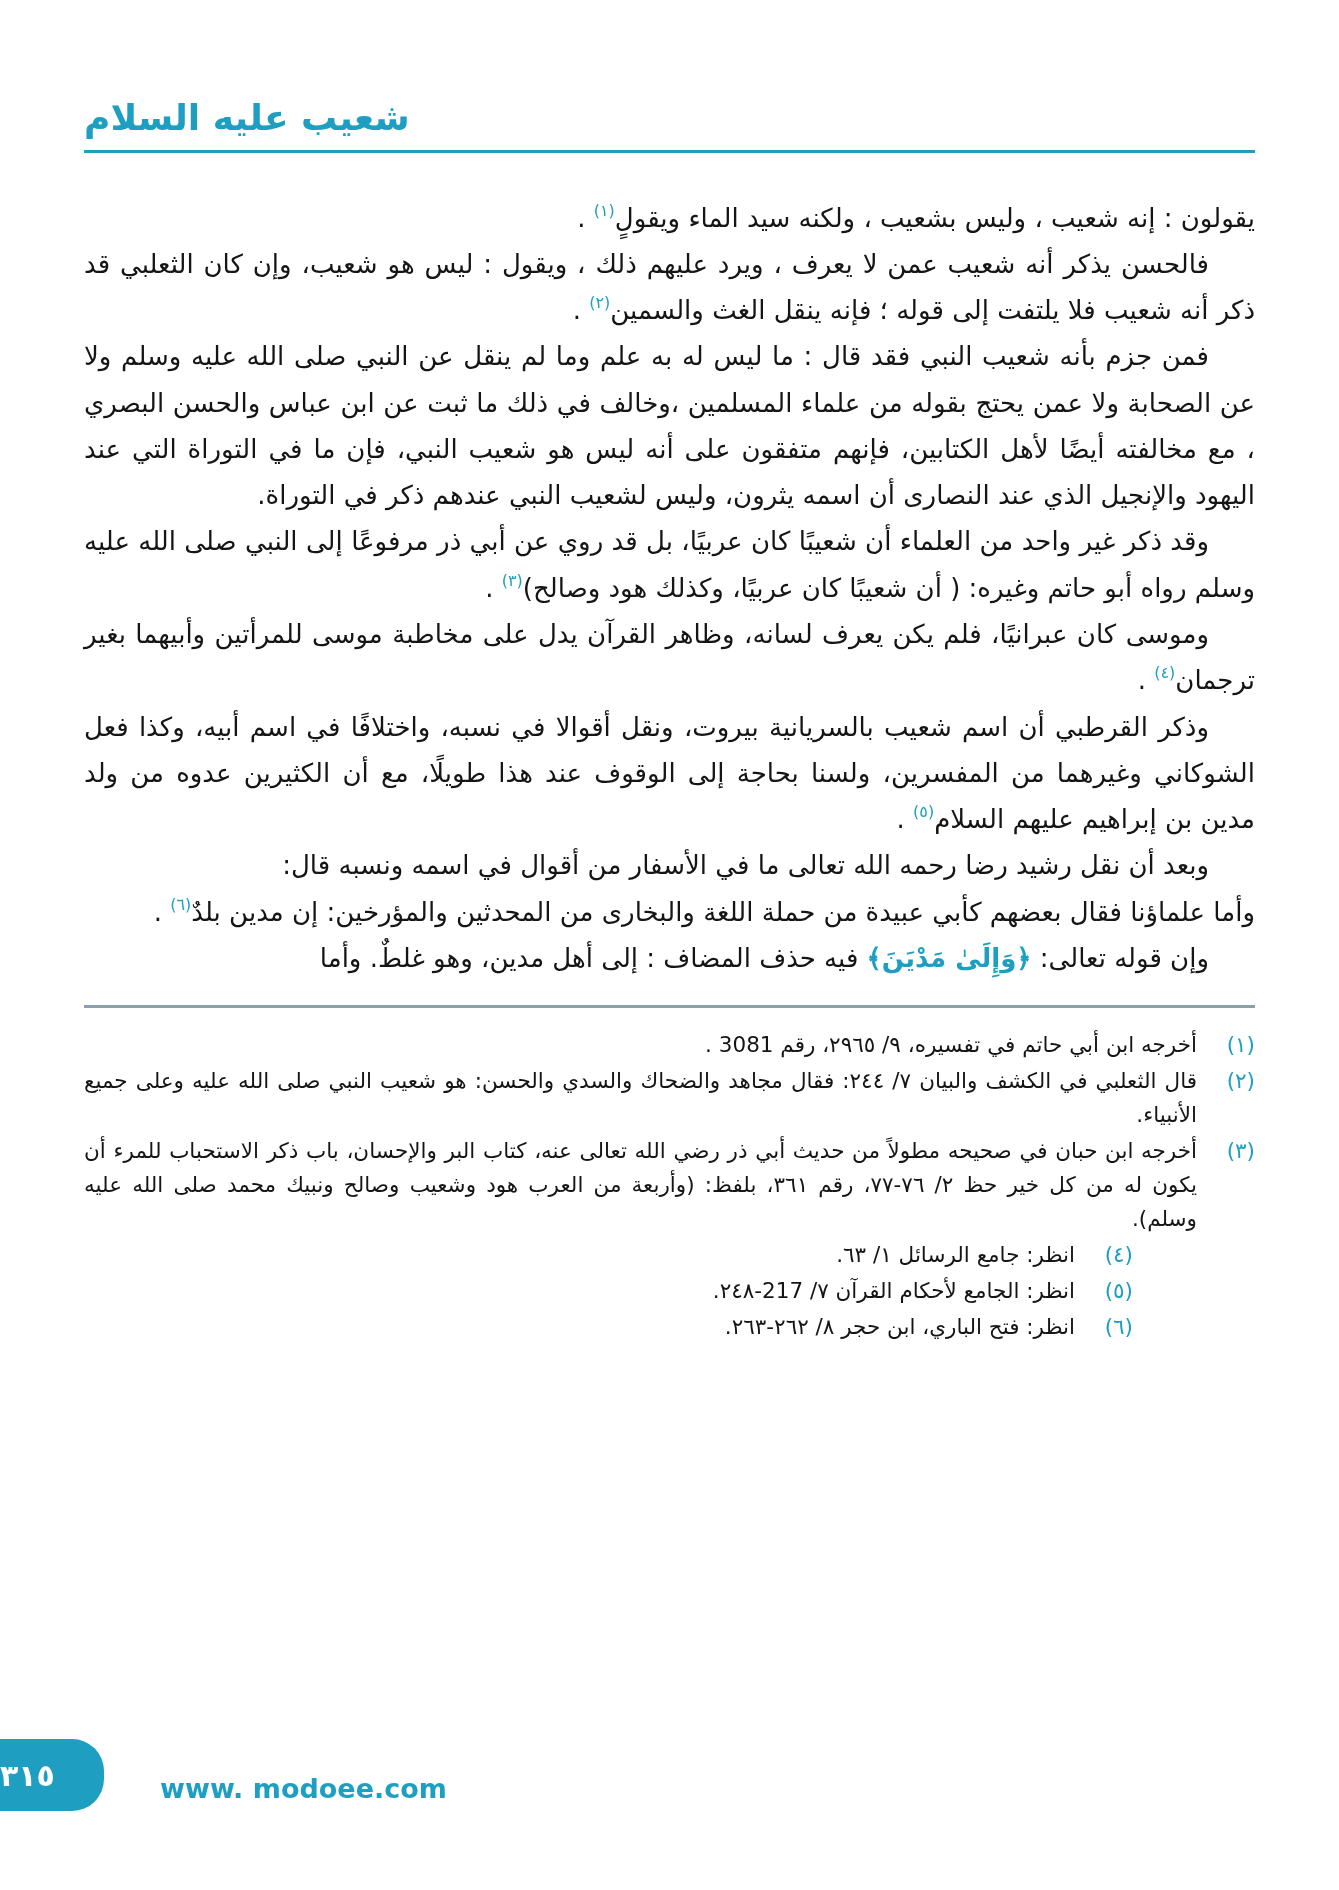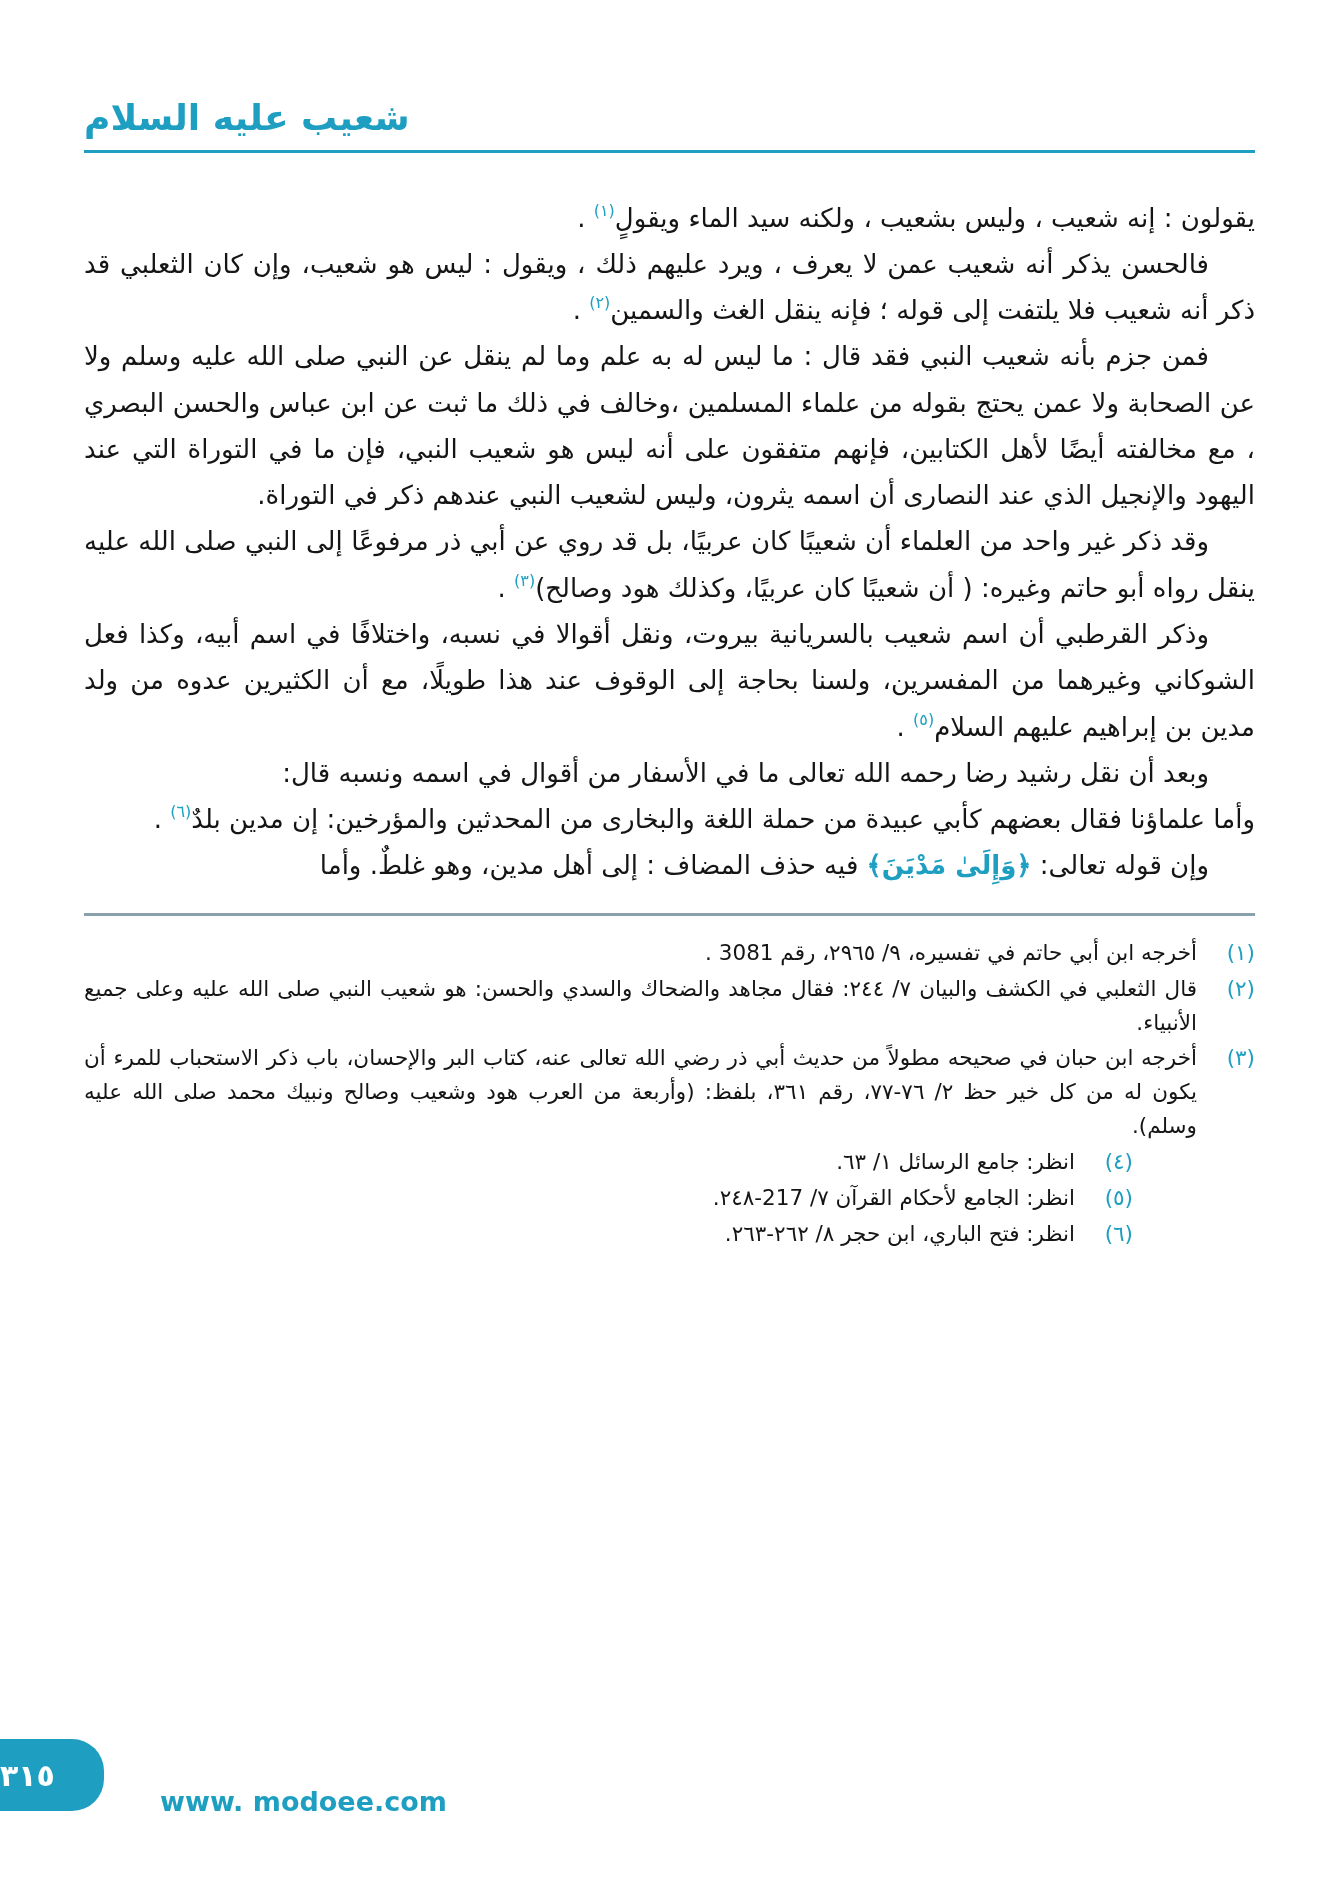--- a/index.html
+++ b/index.html
@@ -86,39 +86,39 @@
   }
   .website {
     position: absolute;
     left: 160px;
     top: 1773px;
     color: var(--accent, #1e9fc2);
     font-size: 27px;
     font-weight: bold;
     text-decoration: none;
     direction: ltr;
-    margin-top: 13px;
   }
 </style>
 </head>
 <body>
 
 <div class="page">
 
   <header class="header">
     <div class="title">شعيب عليه السلام</div>
     <div class="header-rule"></div>
   </header>
 
   <main class="body">
     <div id="paragraphs">
         <p class="para no-indent"><span class="run">يقولون : إنه شعيب ، وليس بشعيب ، ولكنه سيد الماء ويقولٍ</span><span class="fn-ref">(١)</span><span class="run"> .</span></p>
         <p class="para"><span class="run">فالحسن يذكر أنه شعيب عمن لا يعرف ، ويرد عليهم ذلك ، ويقول : ليس هو شعيب، وإن كان الثعلبي قد ذكر أنه شعيب فلا يلتفت إلى قوله ؛ فإنه ينقل الغث والسمين</span><span class="fn-ref">(٢)</span><span class="run"> .</span></p>
         <p class="para"><span class="run">فمن جزم بأنه شعيب النبي فقد قال : ما ليس له به علم وما لم ينقل عن النبي صلى الله عليه وسلم ولا عن الصحابة ولا عمن يحتج بقوله من علماء المسلمين ،وخالف في ذلك ما ثبت عن ابن عباس والحسن البصري ، مع مخالفته أيضًا لأهل الكتابين، فإنهم متفقون على أنه ليس هو شعيب النبي، فإن ما في التوراة التي عند اليهود والإنجيل الذي عند النصارى أن اسمه يثرون، وليس لشعيب النبي عندهم ذكر في التوراة.</span></p>
-        <p class="para"><span class="run">وقد ذكر غير واحد من العلماء أن شعيبًا كان عربيًا، بل قد روي عن أبي ذر مرفوعًا إلى النبي صلى الله عليه ينقل رواه أبو حاتم وغيره: ( أن شعيبًا كان عربيًا، وكذلك هود وصالح)</span><span class="fn-ref">(٣)</span><span class="run"> .</span></p>
+        <p class="para"><span class="run">وقد ذكر غير واحد من العلماء أن شعيبًا كان عربيًا، بل قد روي عن أبي ذر مرفوعًا إلى النبي صلى الله عليه وسلم رواه أبو حاتم وغيره: ( أن شعيبًا كان عربيًا، وكذلك هود وصالح)</span><span class="fn-ref">(٣)</span><span class="run"> .</span></p>
+        <p class="para"><span class="run">وموسى كان عبرانيًا، فلم يكن يعرف لسانه، وظاهر القرآن يدل على مخاطبة موسى للمرأتين وأبيهما بغير ترجمان</span><span class="fn-ref">(٤)</span><span class="run"> .</span></p>
         <p class="para"><span class="run">وذكر القرطبي أن اسم شعيب بالسريانية بيروت، ونقل أقوالا في نسبه، واختلافًا في اسم أبيه، وكذا فعل الشوكاني وغيرهما من المفسرين، ولسنا بحاجة إلى الوقوف عند هذا طويلًا، مع أن الكثيرين عدوه من ولد مدين بن إبراهيم عليهم السلام</span><span class="fn-ref">(٥)</span><span class="run"> .</span></p>
         <p class="para"><span class="run">وبعد أن نقل رشيد رضا رحمه الله تعالى ما في الأسفار من أقوال في اسمه ونسبه قال:</span></p>
         <p class="para no-indent"><span class="run">وأما علماؤنا فقال بعضهم كأبي عبيدة من حملة اللغة والبخارى من المحدثين والمؤرخين: إن مدين بلدٌ</span><span class="fn-ref">(٦)</span><span class="run"> .</span></p>
         <p class="para"><span class="run">وإن قوله تعالى: </span><span class="verse">﴿وَإِلَىٰ مَدْيَنَ﴾</span><span class="run"> فيه حذف المضاف : إلى أهل مدين، وهو غلطٌ. وأما</span></p>
       </div>
   </main>
 
   <div class="fn-sep"></div>
 
   <section class="footnotes" id="footnotes">

